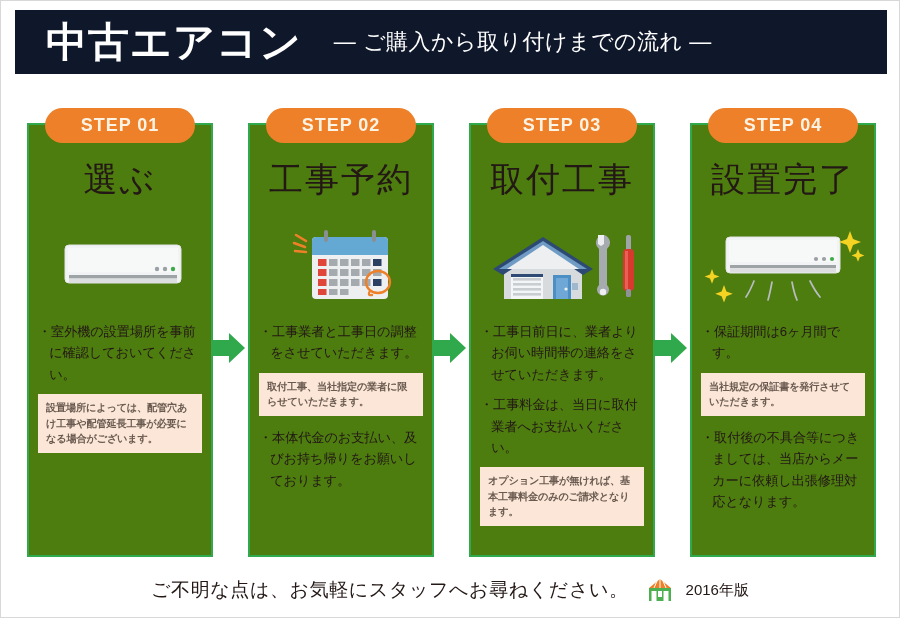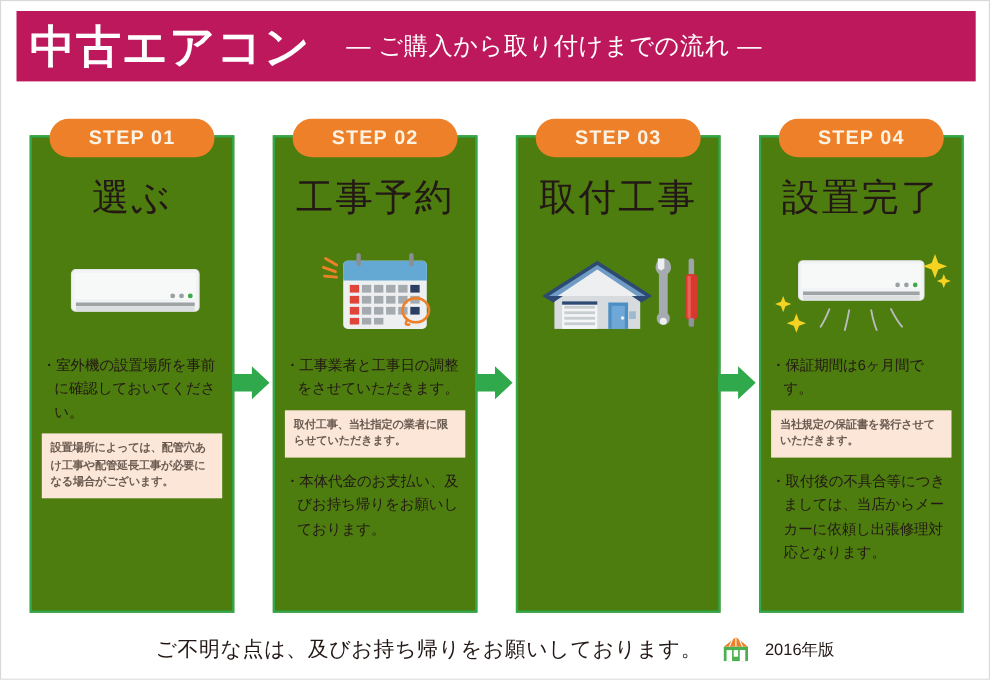--- a/index.html
+++ b/index.html
@@ -14,24 +14,24 @@
     background: #ffffff;
     border: 1px solid #d8d8d8;
     overflow: hidden;
   }
 
   
   #header {
     position: absolute;
     left: 14px; top: 9px;
     width: 872px; height: 64px;
-    background: #be185d;
+    background: #0f172a;
     display: flex;
     align-items: center;
-    padding-left: 12px;
+    padding-left: 31px;
   }
   #header-title {
     color: #ffffff;
     font-size: 41px;
     font-weight: bold;
     letter-spacing: 1px;
     white-space: nowrap;
   }
   #header-sub {
     color: #ffffff;
@@ -267,20 +267,25 @@
 
         <path d="M131 18 a8 8 0 0 0 -3 14 l0 36 a6 6 0 1 0 8 0 l0 -36 a8 8 0 0 0 -3 -14 z" fill="#A6ABAF"></path>
         <path d="M127 18 l0 9 3 2 3 -2 0 -9" fill="#EDEFF1"></path>
         <circle cx="132" cy="75" r="3.2" fill="#EDEFF1"></circle>
 
         <rect x="155" y="18" width="5" height="16" rx="2" fill="#9FA4A8"></rect>
         <rect x="152" y="32" width="11" height="42" rx="4" fill="#D8392F"></rect>
         <rect x="154" y="34" width="3" height="38" fill="#E96056"></rect>
         <rect x="155" y="72" width="5" height="8" rx="1.5" fill="#8E9397"></rect>
       </svg>
+    </div>
+    <div class="body-list">
+      <div class="bullet">・工事日前日に、業者よりお伺い時間帯の連絡をさせていただきます。</div>
+      <div class="bullet">・工事料金は、当日に取付業者へお支払いください。</div>
+      <div class="note">オプション工事が無ければ、基本工事料金のみのご請求となります。</div>
     </div>
   </div>
 
   <div class="column" id="col-3">
     <div class="step-badge">STEP 04</div>
     <div class="step-title">設置完了</div>
     <div class="illus">
       <svg viewBox="0 0 186 96" width="186" height="96">
         <rect x="34" y="20" width="114" height="36" rx="4" fill="#F2F3F4" stroke="#E3E5E6" stroke-width="1"></rect>
         <rect x="37" y="23" width="108" height="22" fill="#F7F8F8"></rect>
@@ -320,21 +325,21 @@
       <polygon points="2,9 20,9 20,2 36,17 20,32 20,25 2,25" fill="#2FA94B"></polygon>
     </svg>
   </div>
   <div class="arrow" id="arrow-2">
     <svg viewBox="0 0 38 34" width="38" height="34">
       <polygon points="2,9 20,9 20,2 36,17 20,32 20,25 2,25" fill="#2FA94B"></polygon>
     </svg>
   </div>
 
   <div id="footer">
-    <span id="footer-text">ご不明な点は、及びお持ち帰りをお願いしております。</span>
+    <span id="footer-text">ご不明な点は、お気軽にスタッフへお尋ねください。</span>
     <span id="logo-wrap">
       <span id="logo-mark">
         <svg viewBox="0 0 26 24" width="26" height="24">
           <path d="M13 1 L24 10 L2 10 Z" fill="#ED8028"></path>
           <path d="M13 1 L13 10 M7 10 L10 3 M19 10 L16 3" stroke="#ffffff" stroke-width="1" fill="none"></path>
           <rect x="2" y="10" width="22" height="13" fill="#4CAF50"></rect>
           <rect x="4.5" y="13" width="5" height="10" fill="#ffffff"></rect>
           <rect x="11" y="13" width="4" height="6" fill="#ffffff"></rect>
           <rect x="16.5" y="13" width="5" height="10" fill="#ffffff"></rect>
         </svg>

